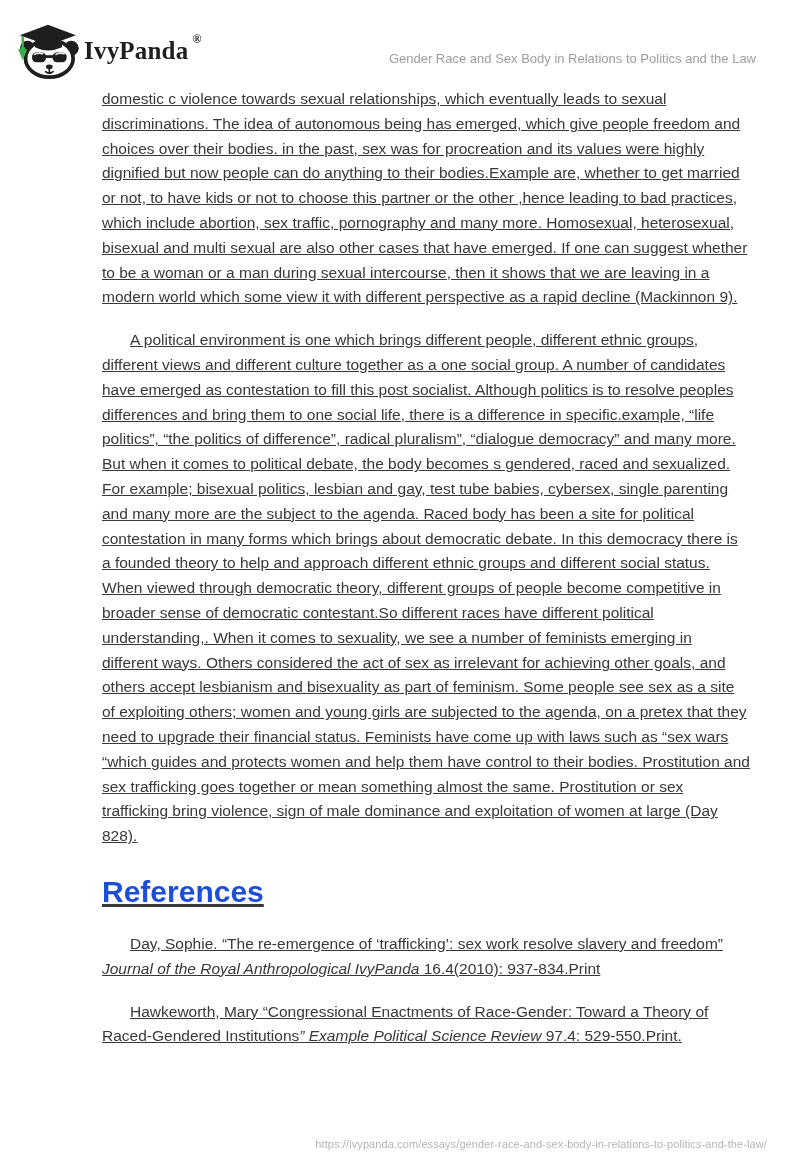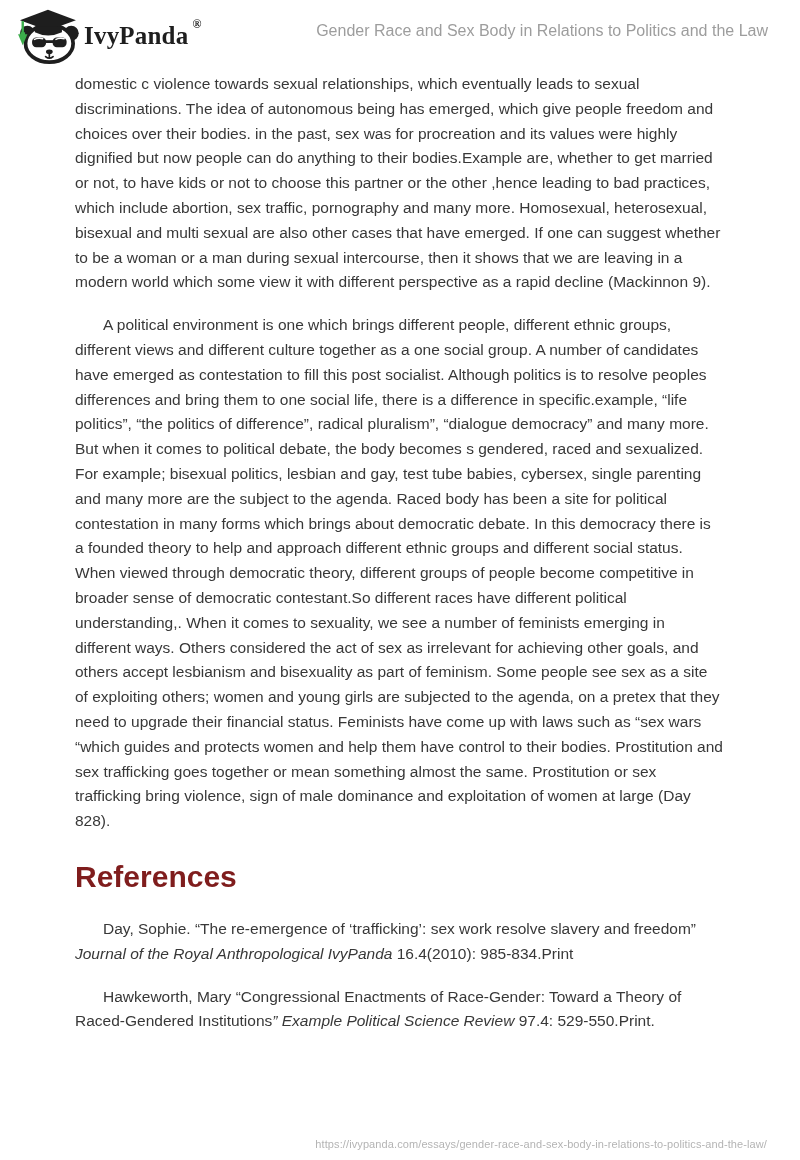--- a/index.html
+++ b/index.html
@@ -9,24 +9,25 @@
     height: 1160px;
     position: relative;
     overflow: hidden;
     font-family: "Liberation Sans", sans-serif;
     color: #383838;
   }
 
   
   .page-header {
     display: flex;
-    align-items: flex-start;
+    align-items: center;
     justify-content: space-between;
-    padding: 8px 32px 0 14px;
+    padding: 8px 44px 0 14px;
     height: 64px;
+    margin-top: 15px;
   }
   .logo {
     display: flex;
     align-items: center;
     gap: 4px;
   }
   .logo svg { display: block; }
   .logo-text {
     font-family: "Liberation Serif", serif;
     font-weight: 700;
@@ -38,45 +39,46 @@
   .logo-reg {
     font-family: "Liberation Serif", serif;
     font-weight: 700;
     font-size: 12px;
     color: #1e1e1e;
     vertical-align: super;
     position: relative;
     top: -12px;
   }
   .doc-title {
-    font-size: 16px;
+    font-size: 13px;
     color: #9d9d9d;
     margin-top: 14px;
     white-space: nowrap;
   }
 
   
   .essay {
-    margin: 8px 77px 0 75px;
+    margin: 8px 77px 0 102px;
     width: 648px;
+    text-decoration: underline;
   }
   .essay p {
     font-size: 15.5px;
     line-height: 24.8px;
     color: #383838;
     margin-bottom: 18px;
     text-align: left;
   }
   .essay p.indented { text-indent: 28px; }
 
   .references-heading {
     font-family: "Liberation Sans", sans-serif;
     font-weight: 700;
     font-size: 30px;
-    color: #7f1d1d;
+    color: #1d4ed8;
     margin: 26px 0 24px 0;
     line-height: 1.1;
   }
   .ref-entry {
     font-size: 15.5px;
     line-height: 24.8px;
     color: #383838;
     text-indent: 28px;
     margin-bottom: 15px;
   }
@@ -128,20 +130,20 @@
   </div>
   <div class="doc-title">Gender Race and Sex Body in Relations to Politics and the Law</div>
 </header>
 
 <main class="essay">
   <p>domestic c violence towards sexual relationships, which eventually leads to sexual discriminations. The idea of autonomous being has emerged, which give people freedom and choices over their bodies. in the past, sex was for procreation and its values were highly dignified but now people can do anything to their bodies.Example are, whether to get married or not, to have kids or not to choose this partner or the other ,hence leading to bad practices, which include abortion, sex traffic, pornography and many more. Homosexual, heterosexual, bisexual and multi sexual are also other cases that have emerged. If one can suggest whether to be a woman or a man during sexual intercourse, then it shows that we are leaving in a modern world which some view it with different perspective as a rapid decline (Mackinnon 9).</p>
   <p class="indented">A political environment is one which brings different people, different ethnic groups, different views and different culture together as a one social group. A number of candidates have emerged as contestation to fill this post socialist. Although politics is to resolve peoples differences and bring them to one social life, there is a difference in specific.example, “life politics”, “the politics of difference”, radical pluralism”, “dialogue democracy” and many more. But when it comes to political debate, the body becomes s gendered, raced and sexualized. For example; bisexual politics, lesbian and gay, test tube babies, cybersex, single parenting and many more are the subject to the agenda. Raced body has been a site for political contestation in many forms which brings about democratic debate. In this democracy there is a founded theory to help and approach different ethnic groups and different social status. When viewed through democratic theory, different groups of people become competitive in broader sense of democratic contestant.So different races have different political understanding,. When it comes to sexuality, we see a number of feminists emerging in different ways. Others considered the act of sex as irrelevant for achieving other goals, and others accept lesbianism and bisexuality as part of feminism. Some people see sex as a site of exploiting others; women and young girls are subjected to the agenda, on a pretex that they need to upgrade their financial status. Feminists have come up with laws such as “sex wars “which guides and protects women and help them have control to their bodies. Prostitution and sex trafficking goes together or mean something almost the same. Prostitution or sex trafficking bring violence, sign of male dominance and exploitation of women at large (Day 828).</p>
 
   <h2 class="references-heading">References</h2>
 
-  <p class="ref-entry"><span>Day, Sophie. “The re-emergence of ‘trafficking’: sex work resolve slavery and freedom” </span><i>Journal of the Royal Anthropological IvyPanda</i><span> 16.4(2010): 985-834.Print</span></p>
+  <p class="ref-entry"><span>Day, Sophie. “The re-emergence of ‘trafficking’: sex work resolve slavery and freedom” </span><i>Journal of the Royal Anthropological IvyPanda</i><span> 16.4(2010): 937-834.Print</span></p>
 
   <p class="ref-entry"><span>Hawkeworth, Mary “Congressional Enactments of Race-Gender: Toward a Theory of Raced-Gendered Institutions</span><i>” Example Political Science Review</i><span> 97.4: 529-550.Print.</span></p>
 </main>
 
 <footer class="page-footer">
   <span>https://ivypanda.com/essays/gender-race-and-sex-body-in-relations-to-politics-and-the-law/</span>
 </footer>
 
 </body></html>

